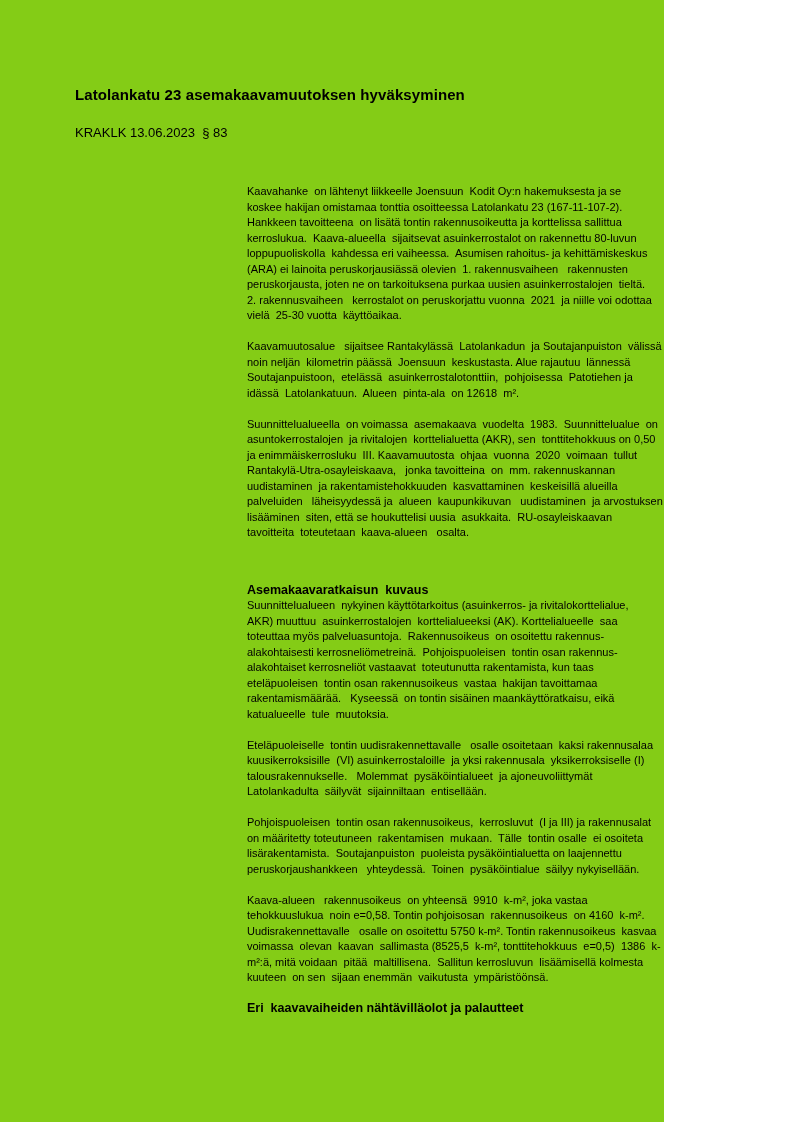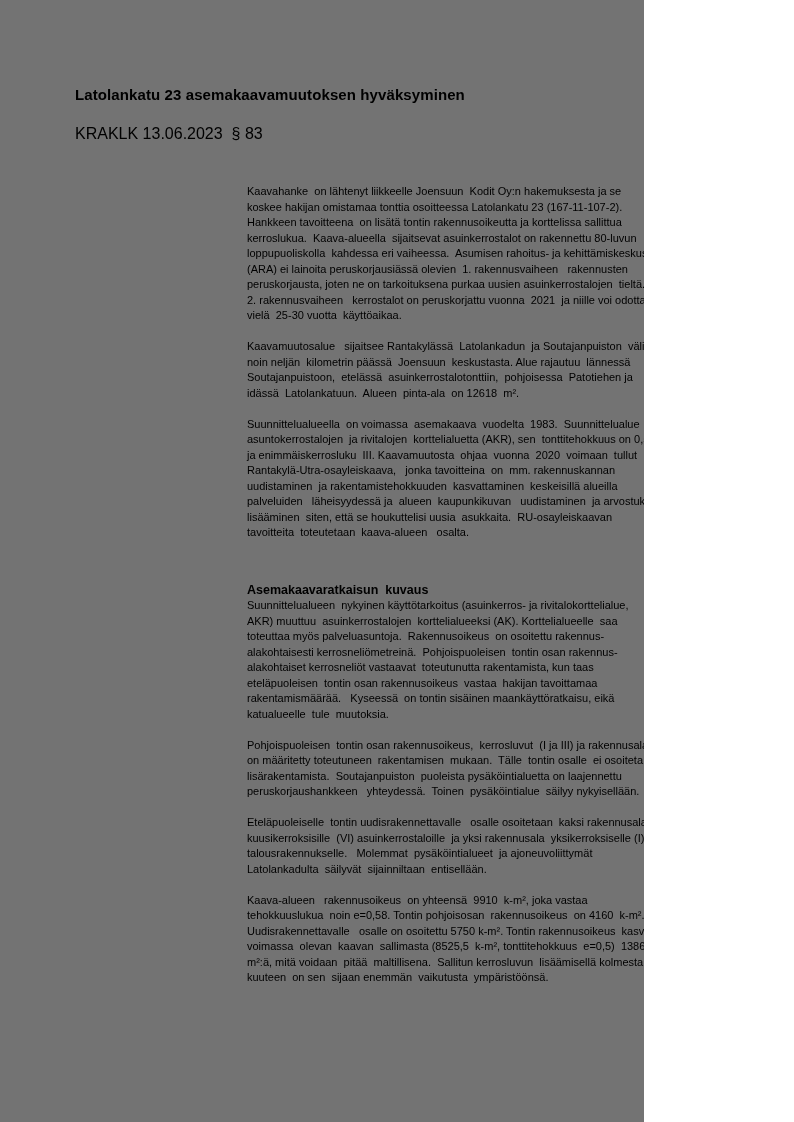--- a/index.html
+++ b/index.html
@@ -4,40 +4,41 @@
 <style>
   html, body {
     margin: 0;
     padding: 0;
     background: #ffffff;
   }
   .page {
     position: relative;
     width: 644px;
     height: 1122px;
-    background: #737373;
+    background: #84cc16;
     color: #000000;
     font-family: "Liberation Sans", "DejaVu Sans", sans-serif;
     overflow: hidden;
+    padding-left: 20px;
   }
   .doc-title {
     position: absolute;
     left: 75px;
     top: 86px;
     margin: 0;
     font-size: 15px;
     font-weight: bold;
     letter-spacing: 0.1px;
     white-space: pre;
   }
   .doc-ref {
     position: absolute;
     left: 75px;
     top: 125px;
-    font-size: 16px;
+    font-size: 13px;
     white-space: pre;
   }
   .doc-body {
     position: absolute;
     left: 247px;
     top: 184px;
     width: 518px;
   }
   .para {
     margin: 0 0 15.5px 0;
@@ -96,34 +97,35 @@
 
     <p class="para">Suunnittelualueen  nykyinen käyttötarkoitus (asuinkerros- ja rivitalokorttelialue,
 AKR) muuttuu  asuinkerrostalojen  korttelialueeksi (AK). Korttelialueelle  saa
 toteuttaa myös palveluasuntoja.  Rakennusoikeus  on osoitettu rakennus-
 alakohtaisesti kerrosneliömetreinä.  Pohjoispuoleisen  tontin osan rakennus-
 alakohtaiset kerrosneliöt vastaavat  toteutunutta rakentamista, kun taas
 eteläpuoleisen  tontin osan rakennusoikeus  vastaa  hakijan tavoittamaa
 rakentamismäärää.   Kyseessä  on tontin sisäinen maankäyttöratkaisu, eikä
 katualueelle  tule  muutoksia.</p>
 
+    <p class="para">Eteläpuoleiselle  tontin uudisrakennettavalle   osalle osoitetaan  kaksi rakennusalaa
+kuusikerroksisille  (VI) asuinkerrostaloille  ja yksi rakennusala  yksikerroksiselle (I)
+talousrakennukselle.   Molemmat  pysäköintialueet  ja ajoneuvoliittymät
+Latolankadulta  säilyvät  sijainniltaan  entisellään.</p>
+
     <p class="para">Pohjoispuoleisen  tontin osan rakennusoikeus,  kerrosluvut  (I ja III) ja rakennusalat
 on määritetty toteutuneen  rakentamisen  mukaan.  Tälle  tontin osalle  ei osoiteta
 lisärakentamista.  Soutajanpuiston  puoleista pysäköintialuetta on laajennettu
 peruskorjaushankkeen   yhteydessä.  Toinen  pysäköintialue  säilyy nykyisellään.</p>
-
-    <p class="para">Eteläpuoleiselle  tontin uudisrakennettavalle   osalle osoitetaan  kaksi rakennusalaa
-kuusikerroksisille  (VI) asuinkerrostaloille  ja yksi rakennusala  yksikerroksiselle (I)
-talousrakennukselle.   Molemmat  pysäköintialueet  ja ajoneuvoliittymät
-Latolankadulta  säilyvät  sijainniltaan  entisellään.</p>
 
 
     <p class="para">Kaava-alueen   rakennusoikeus  on yhteensä  9910  k-m², joka vastaa
 tehokkuuslukua  noin e=0,58. Tontin pohjoisosan  rakennusoikeus  on 4160  k-m².
 Uudisrakennettavalle   osalle on osoitettu 5750 k-m². Tontin rakennusoikeus  kasvaa
 voimassa  olevan  kaavan  sallimasta (8525,5  k-m², tonttitehokkuus  e=0,5)  1386  k-
 m²:ä, mitä voidaan  pitää  maltillisena.  Sallitun kerrosluvun  lisäämisellä kolmesta
 kuuteen  on sen  sijaan enemmän  vaikutusta  ympäristöönsä.</p>
 
+    <h2 class="subheading">Eri  kaavavaiheiden nähtävilläolot ja palautteet</h2>
 
   </div>
 
 </div>
 
 </body></html>

